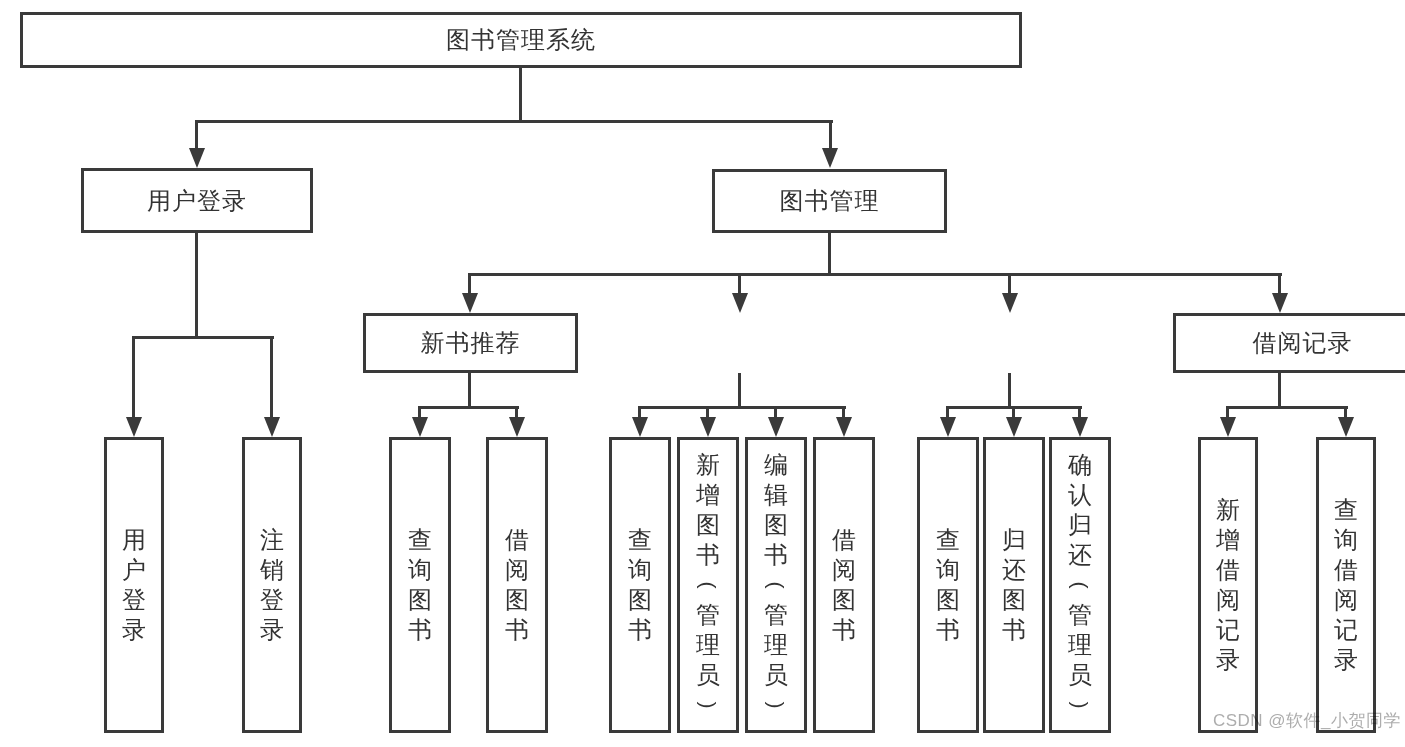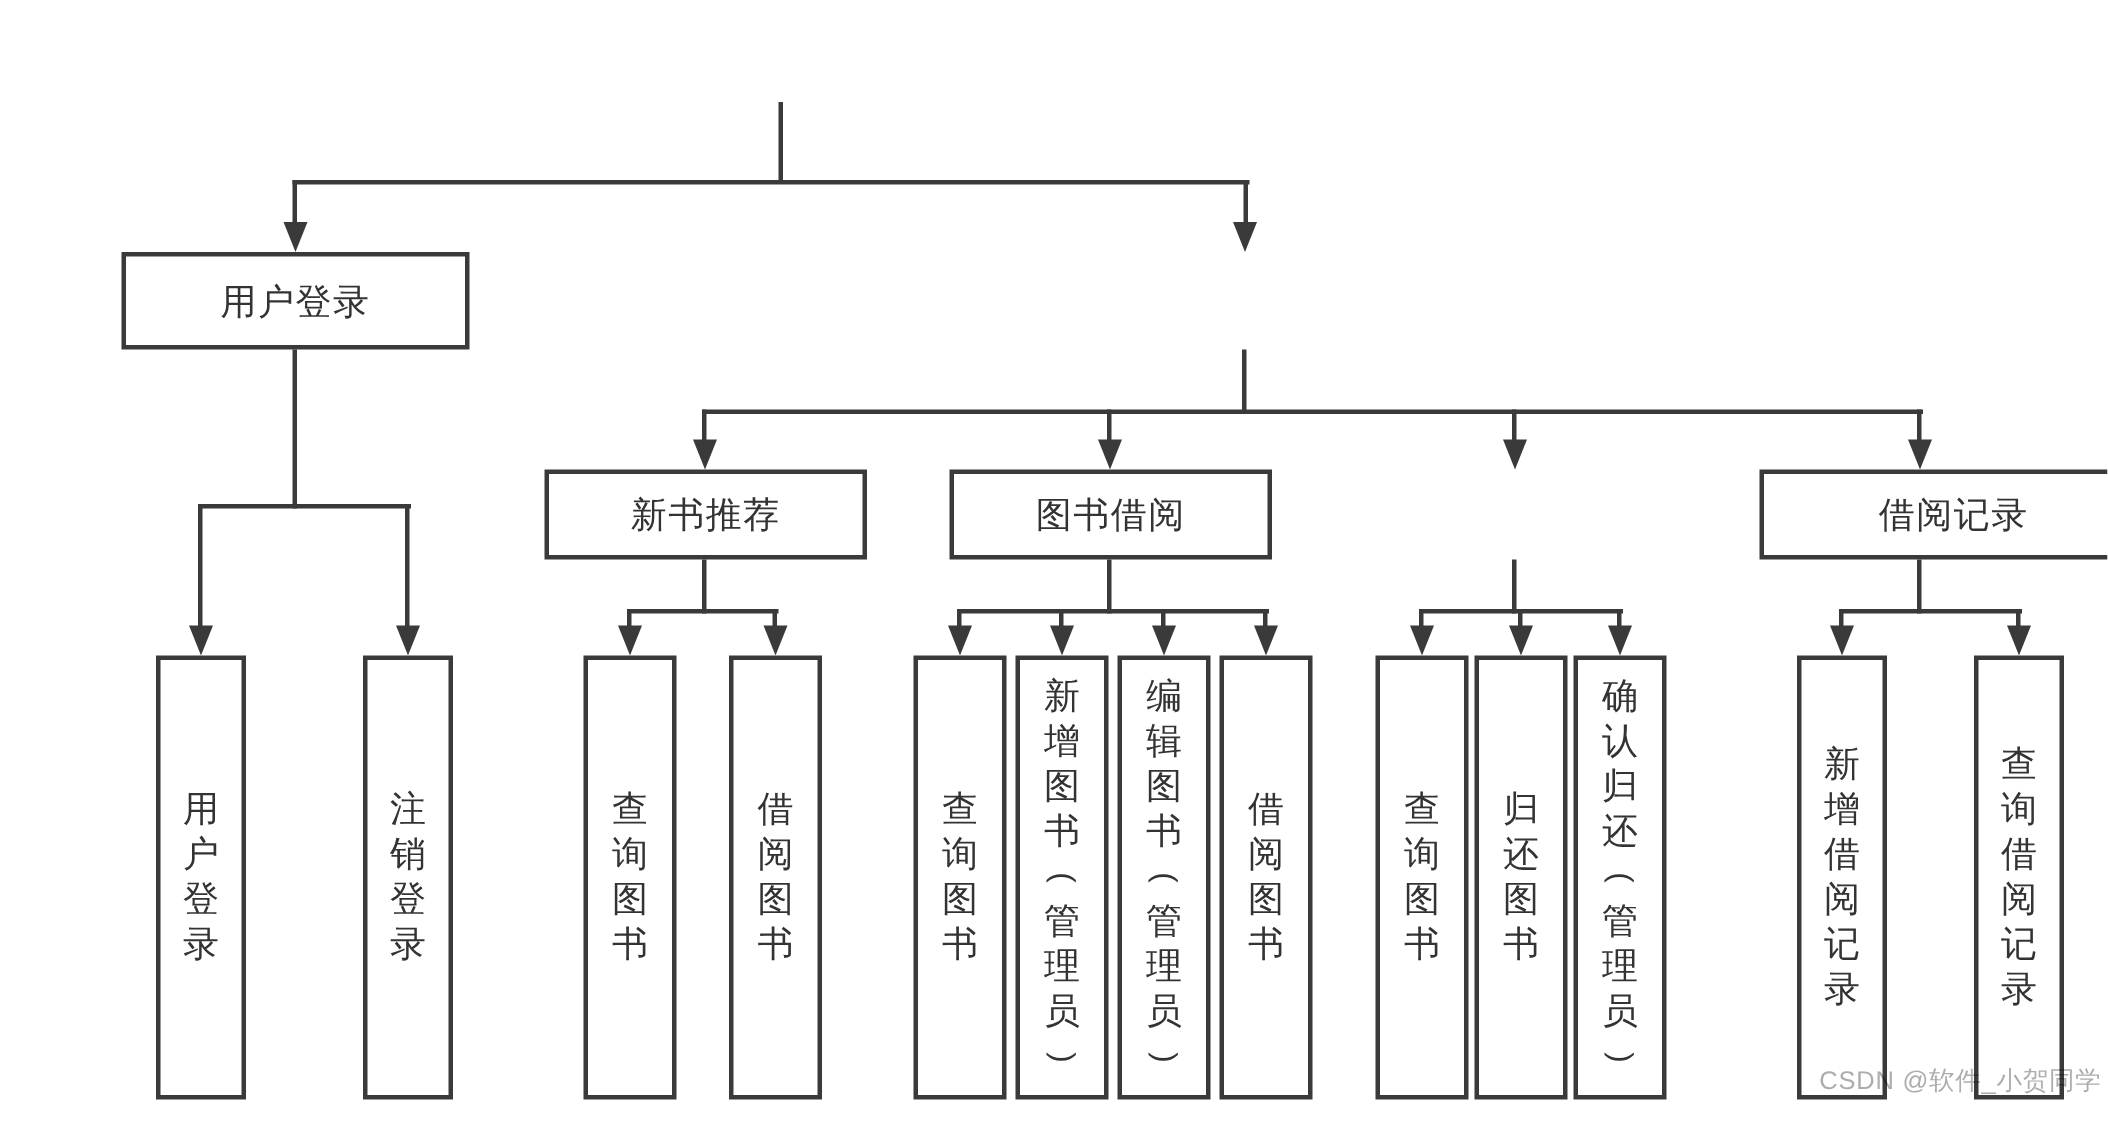--- a/index.html
+++ b/index.html
@@ -43,32 +43,38 @@
   .watermark{
     position:absolute;top:709px;right:4px;font-size:17px;color:var(--wm);
     mix-blend-mode:multiply;z-index:10;letter-spacing:0.5px;white-space:nowrap;
   }
 </style>
 </head>
 <body>
 
 <div id="canvas">
 
+  <div class="box" style="left:20px;top:12px;width:1002px;height:56px">
+    <span>图书管理系统</span>
+  </div>
 
   <div>
     <div class="vline" style="left:519px;top:68px;height:52px"></div>
     <div class="hline" style="left:195px;top:120px;width:638px"></div>
     <div class="vline" style="left:195px;top:120px;height:32px"></div>
     <div class="arrow" style="left:189px;top:148px"></div>
     <div class="vline" style="left:829px;top:120px;height:32px"></div>
     <div class="arrow" style="left:822px;top:148px"></div>
   </div>
 
   <div class="box" style="left:81px;top:168px;width:232px;height:65px">
     <span>用户登录</span>
+  </div>
+  <div class="box" style="left:712px;top:169px;width:235px;height:64px">
+    <span>图书管理</span>
   </div>
 
   <div>
     <div class="vline" style="left:195px;top:233px;height:106px"></div>
     <div class="hline" style="left:132px;top:336px;width:142px"></div>
     <div class="vline" style="left:132px;top:336px;height:84px"></div>
     <div class="arrow" style="left:126px;top:417px"></div>
     <div class="vline" style="left:270px;top:336px;height:84px"></div>
     <div class="arrow" style="left:264px;top:417px"></div>
   </div>
@@ -82,23 +88,20 @@
     <div class="arrow" style="left:732px;top:293px"></div>
     <div class="vline" style="left:1008px;top:273px;height:22px"></div>
     <div class="arrow" style="left:1002px;top:293px"></div>
     <div class="vline" style="left:1278px;top:273px;height:22px"></div>
     <div class="arrow" style="left:1272px;top:293px"></div>
   </div>
 
   <div class="box" style="left:363px;top:313px;width:215px;height:60px">
     <span>新书推荐</span>
   </div>
-  <div class="box" style="left:633px;top:313px;width:215px;height:60px">
-    <span>图书借阅</span>
-  </div>
   <div class="box" style="left:1173px;top:313px;width:259px;height:60px">
     <span>借阅记录</span>
   </div>
 
   <div>
     <div class="vline" style="left:468px;top:373px;height:36px"></div>
     <div class="hline" style="left:418px;top:406px;width:101px"></div>
     <div class="vline" style="left:418px;top:406px;height:14px"></div>
     <div class="arrow" style="left:412px;top:417px"></div>
     <div class="vline" style="left:515px;top:406px;height:14px"></div>

